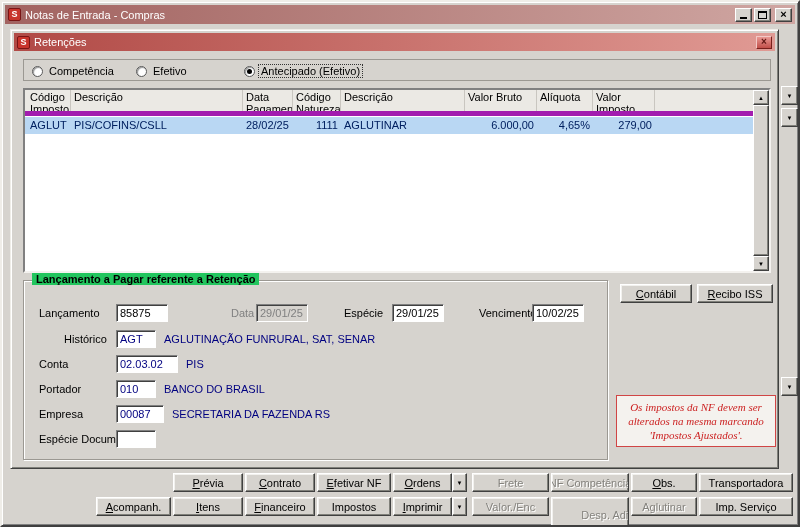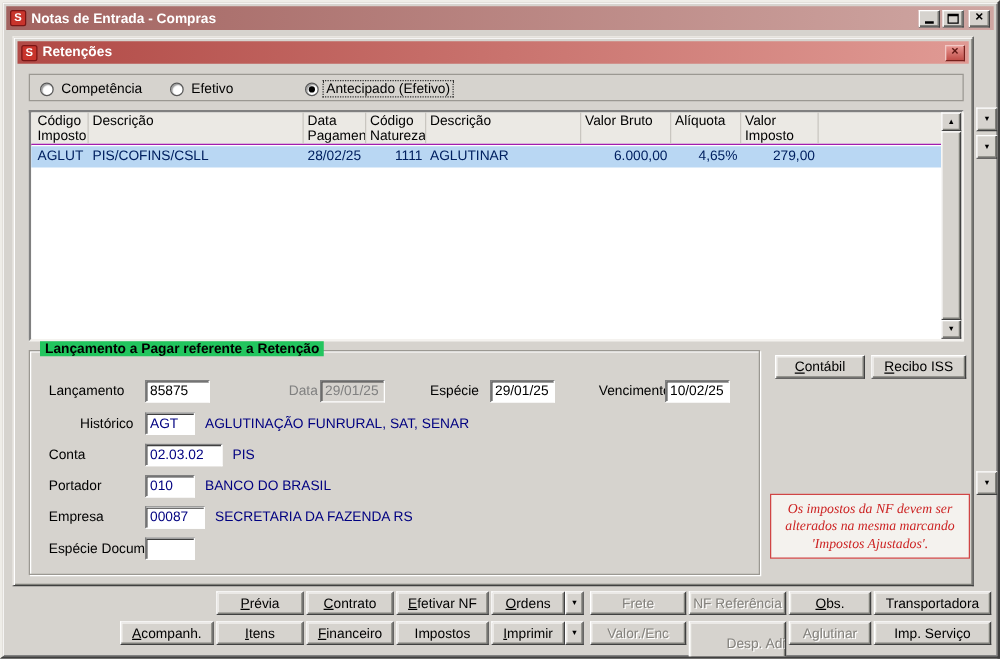--- a/index.html
+++ b/index.html
@@ -5,21 +5,21 @@
   * { margin:0; padding:0; box-sizing:border-box; }
   body { font-family:"Liberation Sans", sans-serif; background:#808080; }
   .screen { position:relative; width:800px; height:527px; background:#d6d3ce; overflow:hidden;
             font-size:11px; color:#000;
             border:2px solid; border-color:#efede8 #3f3f3f #3f3f3f #efede8;
             box-shadow: inset 1px 1px 0 #ffffff, inset -1px -1px 0 #808080; }
 
   
   .titlebar { position:absolute; height:19px; display:flex; align-items:center; gap:4px; padding:0 3px; }
   .main-titlebar { left:3px; top:3px; right:3px; background:linear-gradient(to right,#a26360,#cfa6a2); }
-  .tb-title { color:#fff; font-weight:bold; flex:1; white-space:nowrap; overflow:hidden; }
+  .tb-title { color:#fff; font-weight:normal; flex:1; white-space:nowrap; overflow:hidden; }
   .app-icon { width:13px; height:13px; flex:0 0 auto; background:#c8342c; border:1px solid #7a1515; border-radius:2px;
               color:#fff; font-size:9px; font-weight:bold; line-height:11px; text-align:center; }
   .tb-btns { display:flex; gap:2px; align-items:center; }
   .win-ctrl { width:17px; height:14px; background:#d6d3ce; border:1px solid; border-color:#fff #404040 #404040 #fff;
               box-shadow: inset -1px -1px 0 #80807a; display:flex; align-items:center; justify-content:center;
               padding:0; font-family:inherit; cursor:default; }
   .glyph-min { width:7px; height:2px; background:#000; margin-top:7px; }
   .glyph-max { width:9px; height:8px; border:1px solid #000; border-top-width:2px; }
   .glyph-x { font-size:11px; font-weight:bold; line-height:1; }
 
@@ -39,21 +39,21 @@
   .radio { position:absolute; top:4px; display:flex; align-items:center; gap:4px; height:14px; cursor:default; }
   .rdot { width:11px; height:11px; border-radius:50%; background:#fff; border:1px solid #595959;
           box-shadow: inset 1px 1px 1px #9a9a9a; position:relative; flex:0 0 auto; }
   .rdot.on::after { content:""; position:absolute; left:2px; top:2px; width:5px; height:5px; background:#000; border-radius:50%; }
   .rlabel { padding:0 2px; }
   .radio.focused .rlabel { outline:1px dotted #333; }
 
   
   .grid { position:absolute; left:12px; top:58px; width:748px; height:185px; background:#fff;
           border:2px solid; border-color:#808080 #f4f2ef #f4f2ef #808080; }
-  .grid-header { position:absolute; left:0; top:0; right:16px; height:26px; background:#ebe9e4; border-bottom:1px solid #a21caf; }
+  .grid-header { position:absolute; left:0; top:0; right:16px; height:26px; background:#ebe9e4; border-bottom:5px solid #a21caf; }
   .gh { position:absolute; top:0; bottom:0; padding:1px 3px; white-space:pre-line; line-height:12px;
         border-right:1px solid #c9c6c0; overflow:hidden; }
   .grid-body { position:absolute; left:0; top:27px; right:16px; bottom:0; background:#fff; }
   .grid-row.selected { position:absolute; left:0; right:0; top:0; height:17px; background:#b9d7f3; }
   .gc { position:absolute; top:0; height:17px; line-height:17px; padding:0 3px; color:#002060; overflow:hidden; white-space:nowrap; }
   .num { text-align:right; }
   .col1 { left:2px;   width:44px; }
   .col2 { left:46px;  width:172px; }
   .col3 { left:218px; width:50px; }
   .col4 { left:268px; width:48px; }
@@ -132,21 +132,21 @@
     </button>
 
   <button class="btn" style="left:171px; top:471px; width:70px; height:19px;"><u>P</u>révia</button>
   <button class="btn" style="left:243px; top:471px; width:70px; height:19px;"><u>C</u>ontrato</button>
   <button class="btn" style="left:315px; top:471px; width:74px; height:19px;"><u>E</u>fetivar NF</button>
   <button class="btn" style="left:391px; top:471px; width:59px; height:19px;"><u>O</u>rdens</button>
   <button class="btn" style="left:450px; top:471px; width:15px; height:19px;">
       <span class="arrow-glyph">▼</span>
     </button>
   <button class="btn disabled" style="left:470px; top:471px; width:77px; height:19px;">Frete</button>
-  <button class="btn disabled" style="left:549px; top:471px; width:78px; height:19px;">NF Referência</button>
+  <button class="btn disabled" style="left:549px; top:471px; width:78px; height:19px;">NF Competência</button>
   <button class="btn" style="left:629px; top:471px; width:66px; height:19px;"><u>O</u>bs.</button>
   <button class="btn" style="left:697px; top:471px; width:94px; height:19px;">Transportadora</button>
 
   <button class="btn" style="left:94px; top:495px; width:75px; height:19px;"><u>A</u>companh.</button>
   <button class="btn" style="left:171px; top:495px; width:70px; height:19px;"><u>I</u>tens</button>
   <button class="btn" style="left:243px; top:495px; width:70px; height:19px;"><u>F</u>inanceiro</button>
   <button class="btn" style="left:315px; top:495px; width:74px; height:19px;">Impostos</button>
   <button class="btn" style="left:391px; top:495px; width:59px; height:19px;"><u>I</u>mprimir</button>
   <button class="btn" style="left:450px; top:495px; width:15px; height:19px;">
       <span class="arrow-glyph">▼</span>

